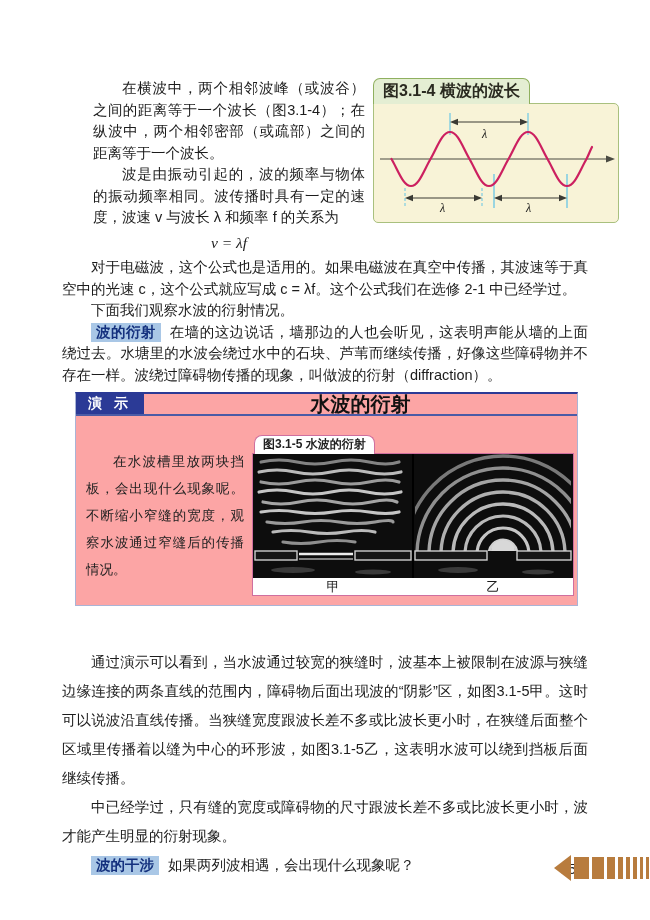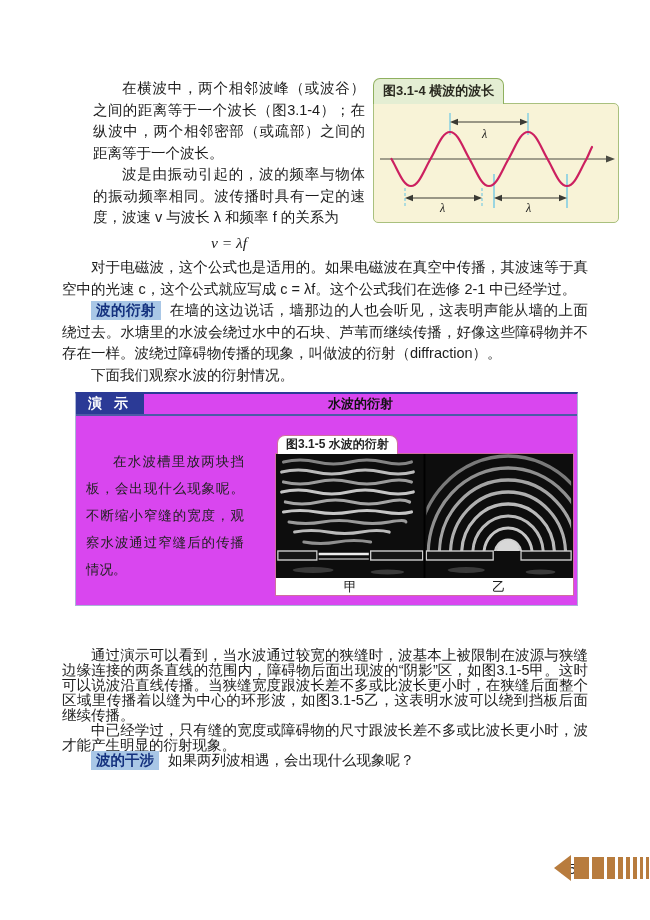--- a/index.html
+++ b/index.html
@@ -1,43 +1,43 @@
 <!DOCTYPE html>
 <html><head>
 <meta charset="utf-8">
 <style>
   html,body{margin:0;padding:0;background:#ffffff;}
   .page{position:relative;width:650px;height:920px;background:#fff;overflow:hidden;
         font-family:"Liberation Sans","DejaVu Sans",sans-serif;color:#1c1c1c;}
   .main{position:absolute;left:62px;top:78px;width:526px;font-size:14.5px;line-height:21.5px;text-align:justify;}
-  .bottom{position:absolute;left:62px;top:648px;width:526px;font-size:14.5px;line-height:15px;text-align:justify;}
+  .bottom{position:absolute;left:62px;top:648px;width:526px;font-size:14.5px;line-height:29px;text-align:justify;}
   p{margin:0;text-indent:2em;}
   .top-row{display:flex;gap:8px;}
   .top-left{flex:0 0 272px;width:272px;margin-left:31px;}
   .formula{text-indent:0;text-align:center;font-family:"Liberation Serif","DejaVu Serif",serif;
            font-style:italic;font-size:15.5px;margin:3px 0 4px 0;}
   .hl{background:#a9c7e6;color:#14317e;font-weight:bold;padding:1px 5px 2px 5px;margin-right:9px;}
   
   .fig314{flex:1;}
   .fig314-tab{display:inline-block;background:#e4eed3;border:1px solid #8fb05f;border-bottom:none;
-              border-radius:7px 7px 0 0;padding:1px 9px 2px 9px;font-size:13px;font-weight:bold;
+              border-radius:7px 7px 0 0;padding:1px 9px 2px 9px;font-size:16px;font-weight:bold;
               color:#2a2a20;position:relative;z-index:1;text-indent:0;}
   .fig314-body{width:244px;height:118px;background:#f8f3d7;border:1px solid #a9c07e;
                border-radius:0 5px 5px 5px;margin-top:-1px;}
   
   .demo{position:absolute;left:75px;top:392px;width:503px;height:214px;box-sizing:border-box;
-        background:#d946ef;border:1px solid #a9b4d6;border-top:2px solid #2b3a96;}
+        background:#fca5a5;border:1px solid #a9b4d6;border-top:2px solid #2b3a96;}
   .demo-header{display:flex;align-items:stretch;height:20px;border-bottom:2px solid #4b5ba6;}
   .demo-badge{background:#2b3a96;color:#fff;font-weight:bold;font-size:14px;letter-spacing:4px;
               padding:0 12px;display:flex;align-items:center;}
-  .demo-title{flex:1;text-align:center;font-size:13px;font-weight:bold;line-height:20px;color:#111;}
+  .demo-title{flex:1;text-align:center;font-size:20px;font-weight:bold;line-height:20px;color:#111;}
   .demo-content{display:flex;gap:8px;padding:18px 3px 0 10px;}
   .demo-text{flex:0 0 158px;width:158px;margin-top:14px;font-size:13.5px;line-height:27px;
              font-family:"Liberation Serif","DejaVu Serif",serif;color:#222;text-align:justify;text-indent:2em;}
-  .fig315{flex:1;margin-left:23px;}
+  .fig315{flex:1;}
   .fig315-tab{display:inline-block;background:#fff;border:1px solid #cf6f9f;border-bottom:none;
               border-radius:8px 8px 0 0;padding:0 8px 1px 8px;font-size:12px;font-weight:bold;
               color:#222;position:relative;z-index:1;margin-left:2px;}
   .fig315-box{border:1px solid #cf6f9f;background:#fff;margin-top:-1px;}
   .fig315-box svg{display:block;}
   .captions{display:flex;height:17px;line-height:17px;font-size:13px;background:#fff;}
   .captions span{flex:1;text-align:center;}
   
   .page-num{position:absolute;left:528px;top:861px;font-size:14.5px;color:#222;margin-left:32px;}
   .footer-arrow{position:absolute;right:0;top:852px;width:96px;height:32px;}
@@ -84,22 +84,22 @@
             <line x1="123" y1="94" x2="190" y2="94" stroke="#3a3a34" stroke-width="1.2"></line>
             <polygon points="120,94 128,90.8 128,97.2" fill="#3a3a34"></polygon>
             <polygon points="193,94 185,90.8 185,97.2" fill="#3a3a34"></polygon>
             <text x="152" y="108" font-size="12" font-style="italic" font-family="Liberation Serif, DejaVu Serif, serif" fill="#1a1a1a">λ</text>
           </svg>
         </div>
       </div>
     </div>
 
     <p>对于电磁波，这个公式也是适用的。如果电磁波在真空中传播，其波速等于真空中的光速 c，这个公式就应写成 c = λf。这个公式我们在选修 2-1 中已经学过。</p>
+    <p>下面我们观察水波的衍射情况。</p>
     <p><span class="hl">波的衍射</span><span>在墙的这边说话，墙那边的人也会听见，这表明声能从墙的上面绕过去。水塘里的水波会绕过水中的石块、芦苇而继续传播，好像这些障碍物并不存在一样。波绕过障碍物传播的现象，叫做波的衍射（diffraction）。</span></p>
-    <p>下面我们观察水波的衍射情况。</p>
   </div>
 
   <div class="demo">
     <div class="demo-header">
       <div class="demo-badge">演 示</div>
       <div class="demo-title">水波的衍射</div>
     </div>
     <div class="demo-content">
       <div class="demo-text">在水波槽里放两块挡板，会出现什么现象呢。不断缩小窄缝的宽度，观察水波通过窄缝后的传播情况。</div>
       <div class="fig315">

